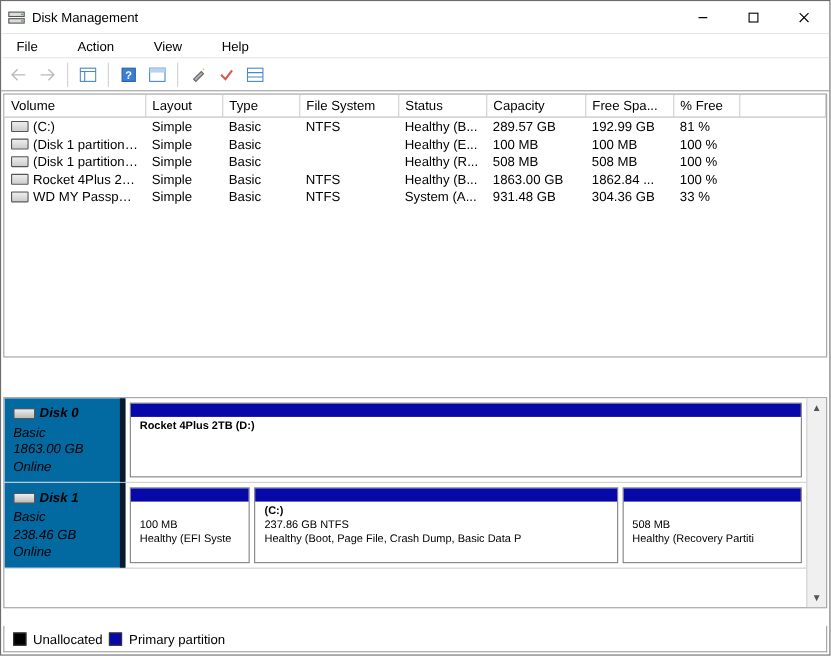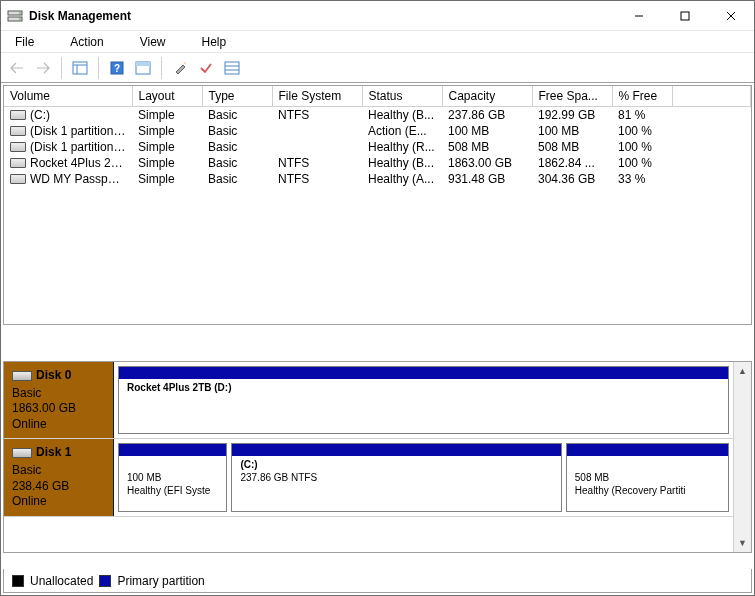--- a/index.html
+++ b/index.html
@@ -15,21 +15,20 @@
     display: flex;
     flex-direction: column;
     overflow: hidden;
   }
   .titlebar {
     height: 30px;
     display: flex;
     align-items: center;
     padding: 0 0 0 6px;
     border-bottom: 1px solid #e6e6e6;
-    font-weight: bold;
   }
   .titlebar .appicon {
     width: 16px; height: 16px;
     margin-right: 6px;
     display: inline-flex; align-items: center; justify-content: center;
   }
   .titlebar .title { flex: 0 0 auto; }
   .titlebar .spacer { flex: 1; }
   .winbtn {
     width: 46px; height: 30px;
@@ -99,25 +98,26 @@
     flex:1;
     border:1px solid #a0a0a0;
     overflow:hidden;
     position:relative;
     display:flex;
   }
   .graphinner { flex:1; overflow:hidden; }
   .diskrow { display:flex; border-bottom:1px solid #d0d0d0; }
   .diskhdr {
     width:110px; min-width:110px;
-    border-right:1px solid #0f172a;
+    border-right:5px solid #0f172a;
     padding:6px 8px;
-    background:#a16207;
+    background:#0369a1;
     font-size:12px;
     line-height:1.3;
+    font-style:italic;
   }
   .diskhdr .dname { font-weight:bold; }
   .diskiconrow { display:flex; align-items:center; gap:4px; margin-bottom:2px; }
   .diskicon {
     width:20px; height:10px;
     border:1px solid #555; background:linear-gradient(#eee,#bbb);
   }
   .partarea {
     flex:1;
     padding:4px;
@@ -276,31 +276,31 @@
           <th></th>
         </tr>
       </thead>
       <tbody id="vol-tbody">
           <tr>
             <td><span class="volicon"></span>(C:)</td>
             <td>Simple</td>
             <td>Basic</td>
             <td>NTFS</td>
             <td>Healthy (B...</td>
-            <td>237.86 GB</td>
+            <td>289.57 GB</td>
             <td>192.99 GB</td>
             <td>81 %</td>
             <td></td>
           </tr>
           <tr>
             <td><span class="volicon"></span>(Disk 1 partition 1)</td>
             <td>Simple</td>
             <td>Basic</td>
             <td></td>
-            <td>Action (E...</td>
+            <td>Healthy (E...</td>
             <td>100 MB</td>
             <td>100 MB</td>
             <td>100 %</td>
             <td></td>
           </tr>
           <tr>
             <td><span class="volicon"></span>(Disk 1 partition 4)</td>
             <td>Simple</td>
             <td>Basic</td>
             <td></td>
@@ -319,21 +319,21 @@
             <td>1863.00 GB</td>
             <td>1862.84 ...</td>
             <td>100 %</td>
             <td></td>
           </tr>
           <tr>
             <td><span class="volicon"></span>WD MY Passport (...</td>
             <td>Simple</td>
             <td>Basic</td>
             <td>NTFS</td>
-            <td>Healthy (A...</td>
+            <td>System (A...</td>
             <td>931.48 GB</td>
             <td>304.36 GB</td>
             <td>33 %</td>
             <td></td>
           </tr>
         </tbody>
     </table>
   </div>
 
   <div class="divider"></div>
@@ -376,20 +376,21 @@
                 <div>&nbsp;</div>
                 <div>100 MB</div>
                 <div>Healthy (EFI Syste</div>
               </div>
             </div>
             <div class="part" style="flex: 55 1 0px;">
               <div class="partbar"></div>
               <div class="partbody">
                 <div class="plabel">(C:)</div>
                 <div>237.86 GB NTFS</div>
+                <div>Healthy (Boot, Page File, Crash Dump, Basic Data P</div>
               </div>
             </div>
             <div class="part" style="flex: 27 1 0px;">
               <div class="partbar"></div>
               <div class="partbody">
                 <div>&nbsp;</div>
                 <div>508 MB</div>
                 <div>Healthy (Recovery Partiti</div>
               </div>
             </div>

